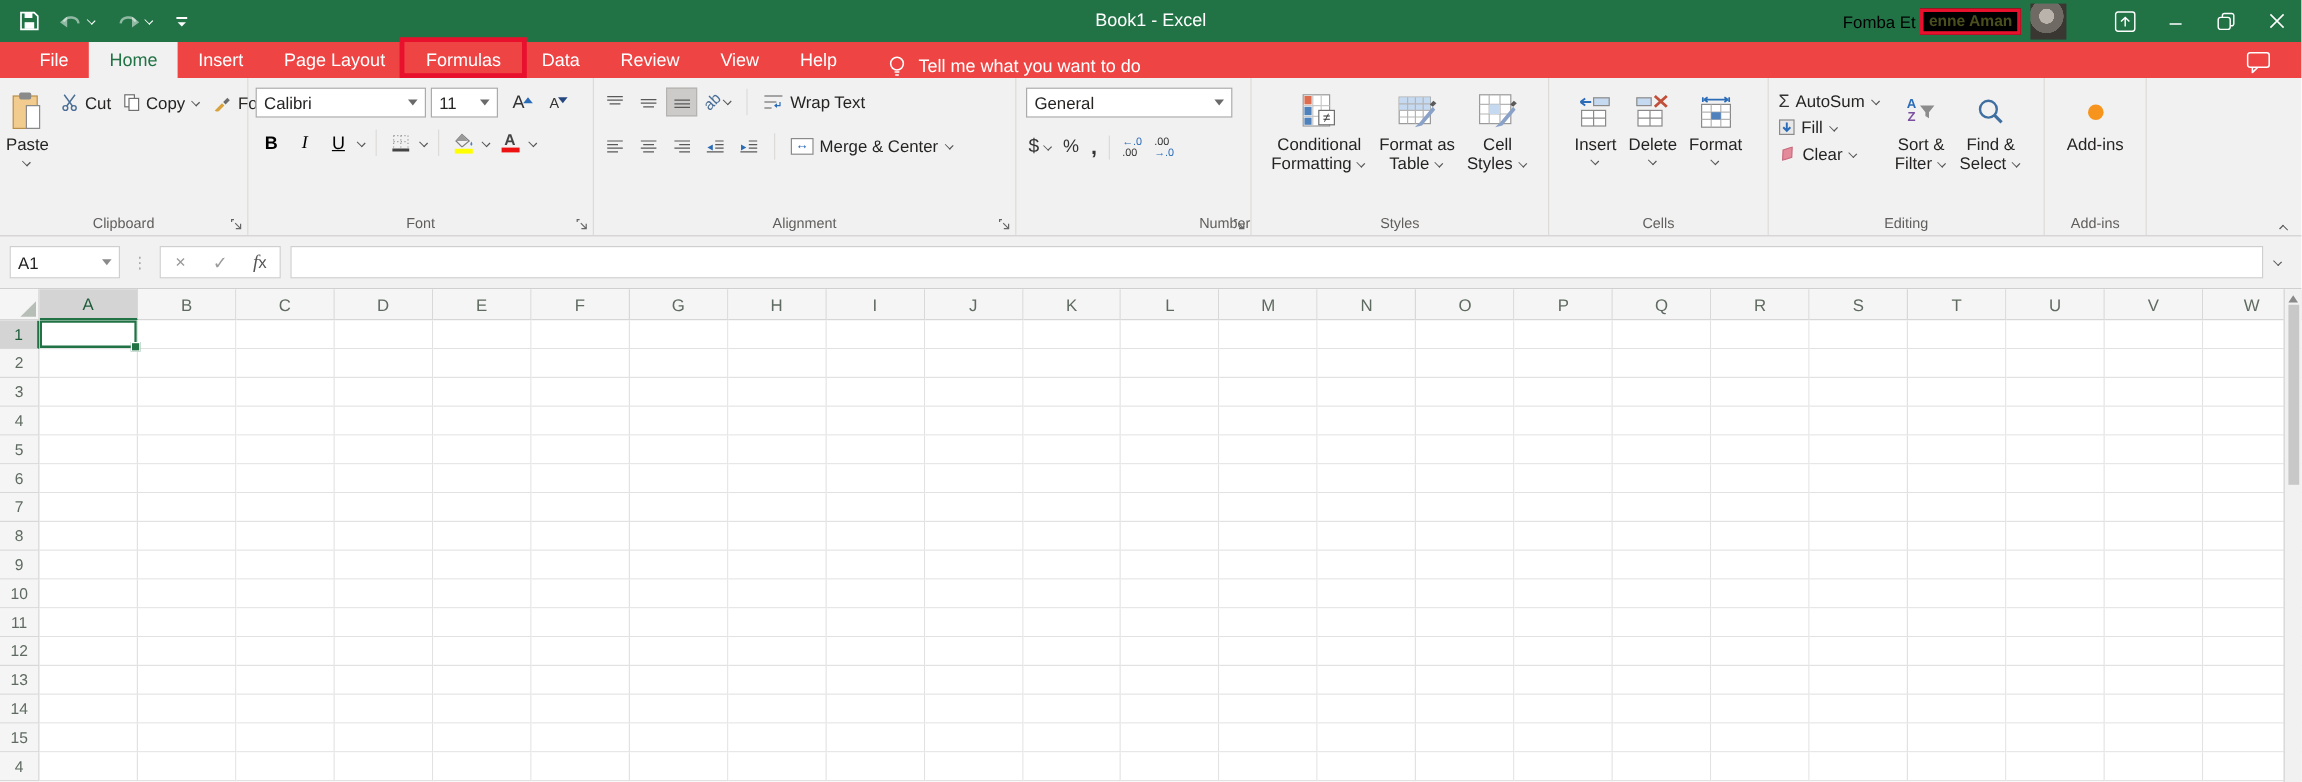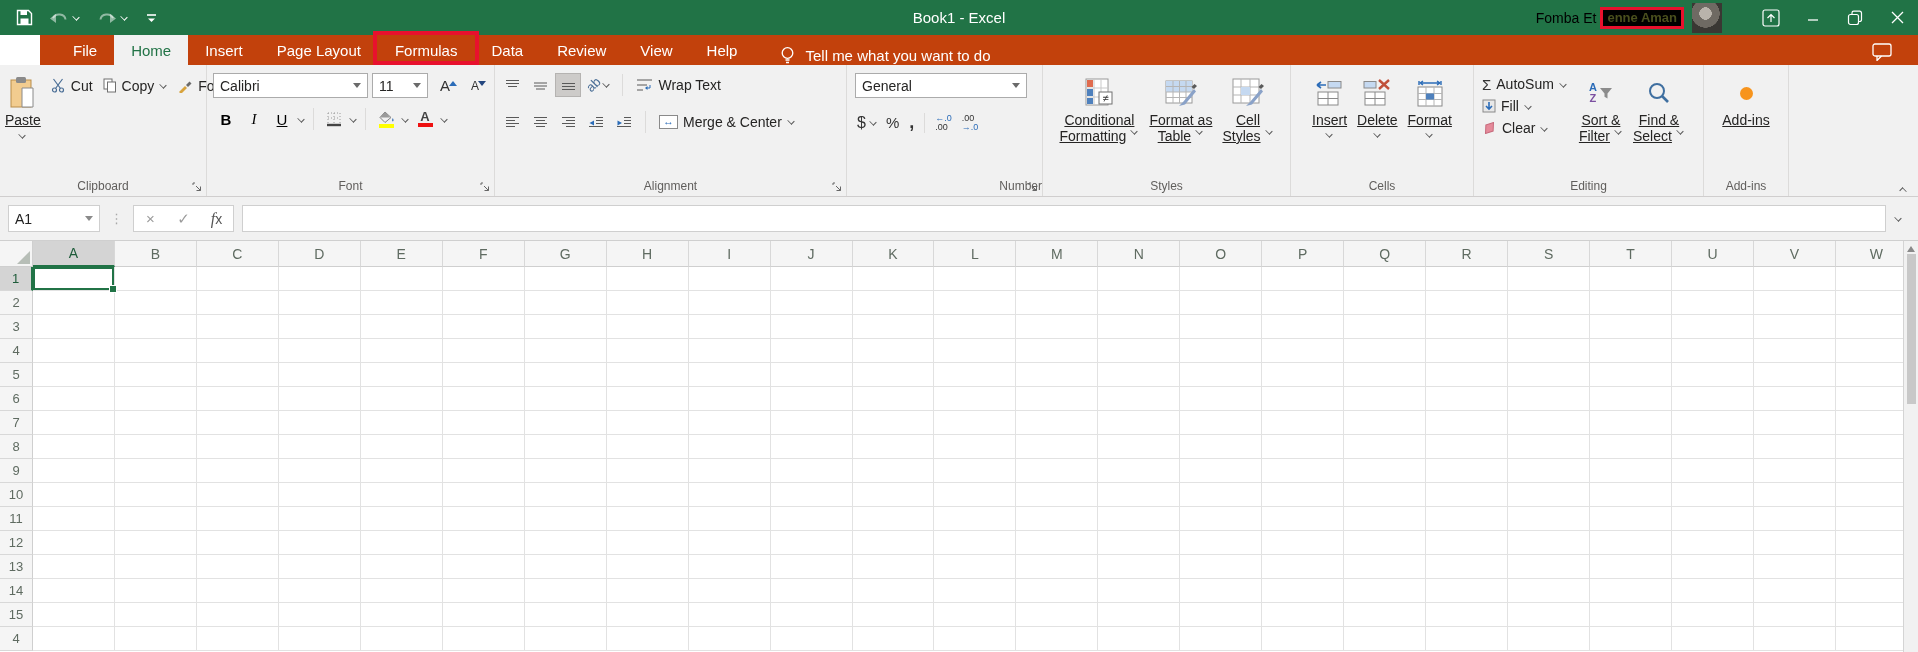--- a/index.html
+++ b/index.html
@@ -14,42 +14,42 @@
     display:flex; align-items:center; font-size:15px; color:#fff; }
   .tb-right { margin-left:auto; display:flex; align-items:center; height:35px; }
   .username { font-size:14px; color:#000000; margin-right:4px; }
   .redaction { display:inline-block; background:#000; border:3px solid #e8112d; color:#4a4f1d;
     font-size:13px; font-weight:bold; padding:0 4px; line-height:16px; margin-right:8px; }
   .avatar { width:30px; height:30px; margin-right:28px;
     background:radial-gradient(circle at 45% 35%, #b9b3ab 0 24%, #6f6a63 25% 55%, #3a3733 56%); }
   .winctl { width:42px; height:35px; display:flex; align-items:center; justify-content:center; font-size:17px; color:#fff; }
 
   
-  .tabrow { position:relative; height:30px; background:#c2410c; display:flex; align-items:flex-end; padding-left:16px;margin-left:40px; }
+  .tabrow { position:relative; height:30px; background:#ef4444; display:flex; align-items:flex-end; padding-left:16px; }
   .tab { position:relative; height:30px; display:flex; align-items:center; padding:0 17px; font-size:15px; color:#fff; }
   .tab.active { background:#f1f1f1; color:#217346; }
   .annotation-box { position:absolute; left:-5px; right:-5px; top:-4px; bottom:0; border:4px solid #e8112d; pointer-events:none; }
   .tellme { display:flex; align-items:center; gap:10px; margin-left:26px; color:#fff; font-size:15px; }
   .comment-bubble { position:absolute; right:26px; bottom:4px; }
 
   
   .ribbon { position:relative; height:132px; background:#f1f1f1; border-bottom:1px solid #d0cece; display:flex; }
   .group { position:relative; display:flex; flex-direction:column; border-right:1px solid #dcdbda; padding-top:4px; }
   .gbody { flex:1; display:flex; align-items:stretch; }
   .glabel { height:21px; display:flex; align-items:center; justify-content:center; font-size:12px; color:#605e5c; }
   .launcher { position:absolute; right:4px; bottom:4px; }
   .divider-v { width:1px; background:#dcdbda; margin:4px 2px; }
 
   .sb { display:flex; align-items:center; gap:5px; height:25px; padding:0 5px; font-size:14px; color:#252423; white-space:nowrap; }
   .iconbtn { width:26px; height:24px; display:flex; align-items:center; justify-content:center; }
   .iconbtn.selected { background:#cdcbc9; border:1px solid #b5b3b1; }
   .bb { display:flex; flex-direction:column; align-items:center; padding:5px 5px 0; font-size:14px;
         color:#252423; line-height:16px; text-align:center; white-space:nowrap; }
   .bb .ic { height:38px; display:flex; align-items:center; }
-  .lblline { display:flex; gap:4px; justify-content:center;text-decoration:underline; }
+  .lblline { display:flex; align-items:center; gap:4px; justify-content:center; }
 
   .combo { background:#fff; border:1px solid #ababab; height:25px; display:flex; align-items:center;
     padding:0 6px; font-size:14px; color:#252423; }
   .combo .tri { margin-left:auto; }
   .tri { width:0; height:0; border-left:4px solid transparent; border-right:4px solid transparent; border-top:5px solid #6a6a6a; }
   .cv { display:inline-block; width:9px; height:7px; position:relative; flex:none; }
   .cv::before { content:""; position:absolute; left:1px; top:0; width:5px; height:5px;
     border-right:1.3px solid #555; border-bottom:1.3px solid #555; transform:rotate(45deg) scale(1,.75); }
   .cv.white::before { border-color:#fff; }
   .cv.up::before { transform:rotate(-135deg) scale(1,.75); top:3px; }
@@ -264,21 +264,21 @@
       </div>
     <span class="launcher">
       <svg width="10" height="10" viewBox="0 0 10 10">
           <path d="M1 3 V1 H3 M4 4 L8.5 8.5 M8.5 4.5 V8.5 H4.5" fill="none" stroke="#666" stroke-width="1"></path>
         </svg>
     </span>
   </div>
 
   <div class="group" style="width:288px;">
     <div class="fontrow">
-      <div class="combo" style="width:155px;">
+      <div class="combo" style="width:142px;">
         <span>Calibri</span>
         <span class="tri"></span>
       </div>
       <div class="combo" style="width:56px;">
         <span>11</span>
         <span class="tri"></span>
       </div>
       <div class="iconbtn">
         <span class="glyphA">A</span>
           <span class="glyphA">

